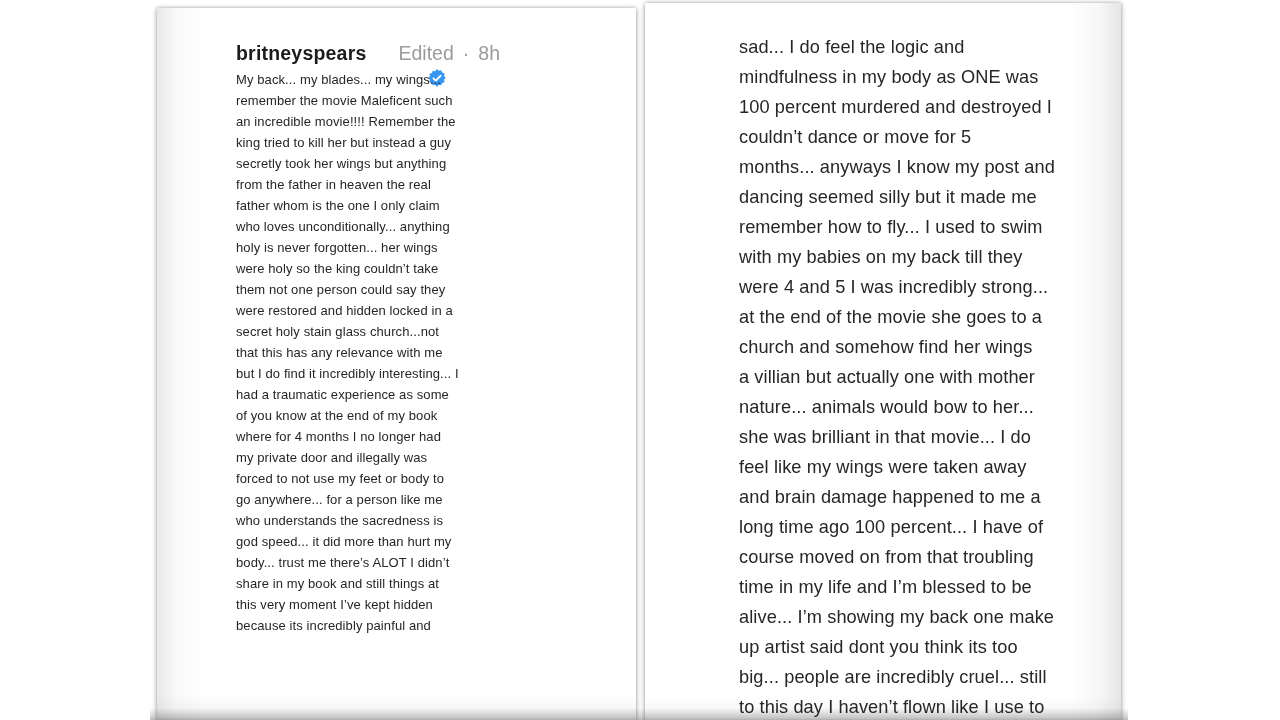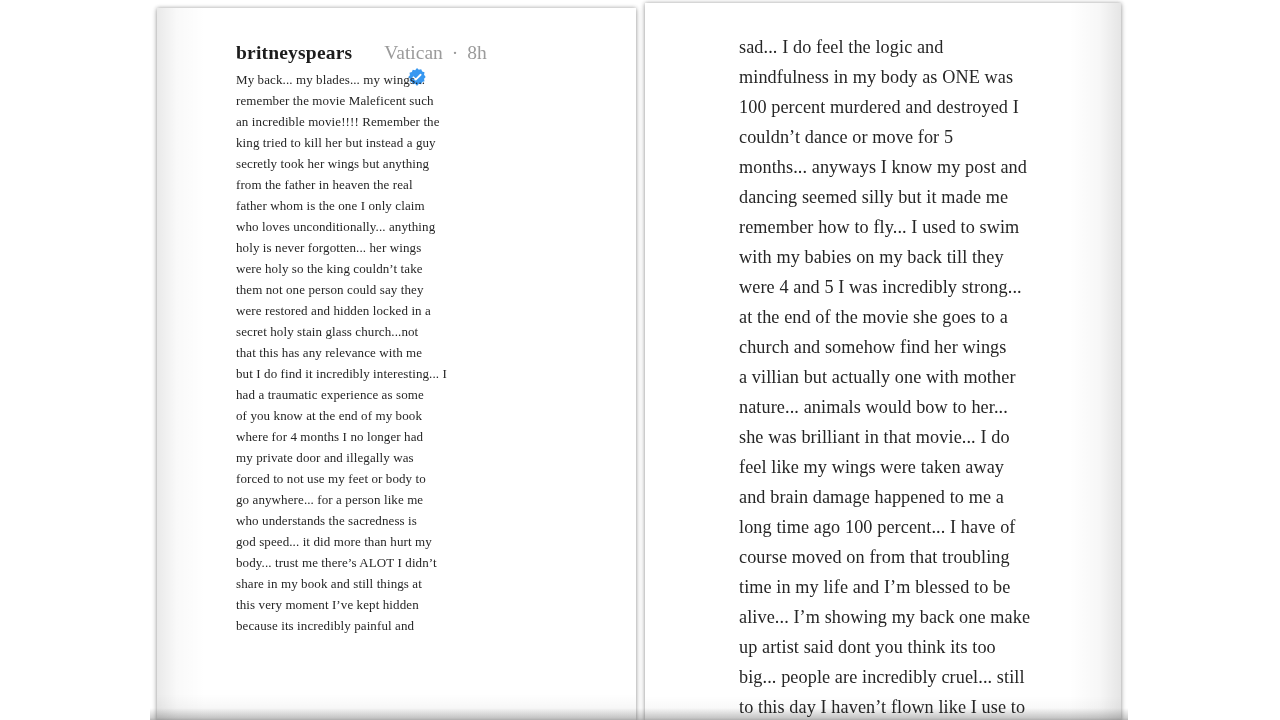--- a/index.html
+++ b/index.html
@@ -13,21 +13,20 @@
   }
   .stage {
     position: relative;
     width: 1280px;
     height: 720px;
     background: #ffffff;
   }
   .card {
     position: absolute;
     background: #ffffff;
-    font-family: Liberation Serif, serif;
   }
   .card.left {
     left: 157px; top: 8px; width: 479px; height: 712px;
     box-shadow: 0 0 4px rgba(0,0,0,0.32), 0 2px 6px rgba(0,0,0,0.18);
     background:
       linear-gradient(to right, rgba(0,0,0,0.085) 0px, rgba(0,0,0,0.025) 20px, rgba(0,0,0,0) 48px),
       linear-gradient(to top, rgba(0,0,0,0.06) 0px, rgba(0,0,0,0) 26px),
       #ffffff;
   }
   .card.right {
@@ -104,21 +103,21 @@
   <div class="card left">
     <div class="caption-left">
       <div class="post-header">
         <span class="username">britneyspears</span>
         <span class="verified-badge">
           <svg width="18" height="18" viewBox="0 0 24 24" aria-hidden="true">
             <path fill="#3797F0" d="M12 0l2.4 2.2 3.2-.7 1.3 3 3.1 1.2-.6 3.2L23.6 12l-2.2 2.4.6 3.2-3.1 1.2-1.3 3-3.2-.7L12 24l-2.4-2.9-3.2.7-1.3-3-3.1-1.2.6-3.2L.4 12l2.2-2.4-.6-3.2 3.1-1.2 1.3-3 3.2.7z"></path>
             <path d="M7.2 12.4l3.1 3.1L16.8 9" stroke="#ffffff" stroke-width="2.4" fill="none" stroke-linecap="round" stroke-linejoin="round"></path>
           </svg>
         </span>
-        <span class="meta">Vatican</span>
+        <span class="meta">Edited</span>
         <span class="meta-dot">·</span>
         <span class="meta">8h</span>
       </div>
       <div class="body-text">My back... my blades... my wings...
 remember the movie Maleficent such
 an incredible movie!!!! Remember the
 king tried to kill her but instead a guy
 secretly took her wings but anything
 from the father in heaven the real
 father whom is the one I only claim

